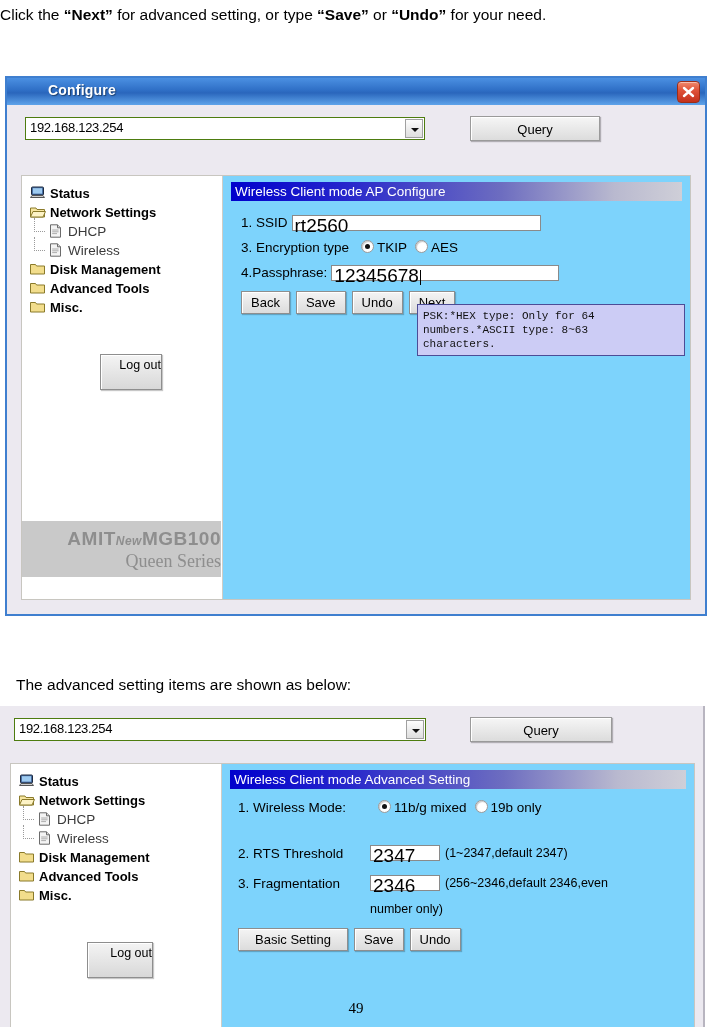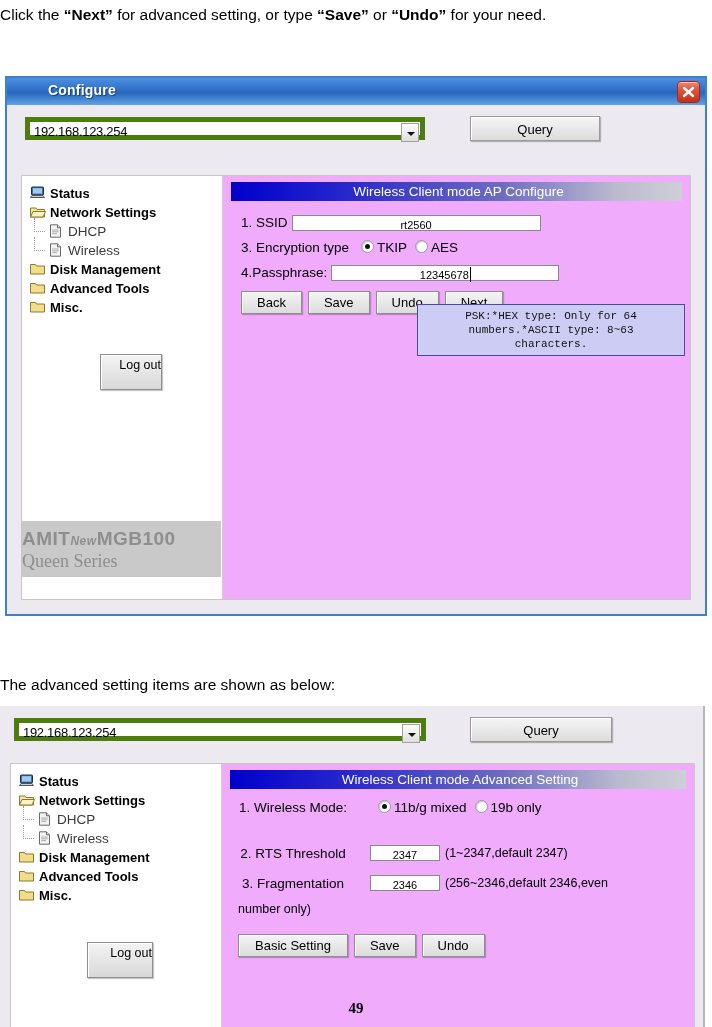--- a/index.html
+++ b/index.html
@@ -14,24 +14,24 @@
 
   
   .prose{
     font-size:15.5px;
     line-height:30px;
     color:#000;
     text-align:justify;
   }
   .prose b{font-weight:bold;}
   #intro-para{position:absolute;left:0;top:0;width:712px;}
-  #mid-para{position:absolute;left:0;top:670px;width:572px;}
+  #mid-para{position:absolute;left:16px;top:670px;width:572px;}
   #page-number{
     position:absolute;left:0;top:1000px;width:712px;
-    text-align:center;font-size:15px;font-family:"Liberation Serif",serif;font-weight:bold;
+    text-align:center;font-size:15px;font-family:"Liberation Serif",serif;
   }
 
   
   #win1{
     position:absolute;left:5px;top:76px;width:702px;height:540px;
     border:2px solid #3f7fcf;
     background:#ece9f0;
     box-sizing:border-box;
   }
   .titlebar{
@@ -54,21 +54,21 @@
     box-shadow:inset 0 1px 0 rgba(255,255,255,.45);
   }
   .close-btn svg{position:absolute;left:3px;top:3px;}
 
   
   .toolbar{
     position:relative;height:46px;
   }
   .combo{
     position:absolute;left:18px;top:12px;width:400px;height:23px;
-    border:5px solid #4d7c0f;background:#fff;box-sizing:border-box;
+    border:1px solid #4d7c0f;background:#fff;box-sizing:border-box;
   }
   .combo .cv{
     position:absolute;left:4px;top:2px;font-size:13px;
     font-family:"Liberation Sans",sans-serif;letter-spacing:-.3px;
   }
   .combo .arrow{
     position:absolute;right:1px;top:1px;width:18px;height:19px;
     background:linear-gradient(to bottom,#fdfdfd,#dedede);
     border:1px solid #a0a0a0;box-sizing:border-box;
   }
@@ -98,21 +98,21 @@
   .app{
     position:absolute;inset:0;display:flex;
   }
   .sidebar{
     width:200px;flex:0 0 200px;
     background:#ffffff;
     border-right:1px solid #cfcdc6;
     position:relative;
   }
   .content{
-    flex:1;background:#f0abfc;position:relative;text-align:center;
+    flex:1;background:#7dd3fc;position:relative;
   }
 
   
   .tree{position:absolute;left:8px;top:8px;right:4px;}
   .tnode{display:flex;align-items:center;height:19px;white-space:nowrap;}
   .tnode.child{padding-left:18px;position:relative;}
   .tnode .tlabel{font-size:13.5px;margin-left:3px;}
   .tnode.bold .tlabel{font-weight:bold;color:#000;font-size:13px;}
   .tnode.child .tlabel{color:#3a3a3a;font-size:13.5px;font-weight:normal;}
   .dots{
@@ -132,21 +132,21 @@
     position:absolute;left:78px;top:178px;width:62px;height:36px;
     background:linear-gradient(to bottom,#f4f4f4,#d8d8d8);
     border:1px solid #8e8e8e;
     box-shadow:inset 1px 1px 0 #fff,1px 1px 1px rgba(0,0,0,.22);
     font-size:12.5px;line-height:20px;text-align:right;
     box-sizing:border-box;
   }
   .brand{
     position:absolute;left:0;bottom:22px;width:199px;height:56px;
     background:#c9c9c9;
-    text-align:left;
+    text-align:right;
   }
   .brand .b1{
     padding-top:7px;font-size:19px;font-weight:bold;color:#8e8e8e;
     letter-spacing:.5px;
   }
   .brand .b1 .nw{font-size:12px;font-style:italic;font-weight:bold;}
   .brand .b2{
     font-size:18px;color:#8e8e8e;
     font-family:"Liberation Serif",serif;margin-top:1px;
   }
@@ -156,39 +156,39 @@
     position:absolute;left:8px;top:6px;right:8px;height:19px;
     background:linear-gradient(to right,#0000cc 0%,#2626cc 25%,#6d6dc0 60%,#b9b9cf 85%,#cfcfd8 100%);
     color:#fff;font-size:13.5px;padding-left:4px;line-height:19px;
     box-sizing:border-box;white-space:nowrap;
   }
   .form{position:absolute;left:18px;top:34px;right:6px;}
   .frow{display:flex;align-items:center;height:25px;white-space:nowrap;font-size:13.5px;}
   .frow .lbl{margin-right:4px;}
   .txtin{
     border:1px solid #8a8a8a;background:#fff;height:16px;
-    font-size:11px;padding:0 2px;line-height:19px;box-sizing:border-box;
+    font-size:19px;padding:0 2px;line-height:19px;box-sizing:border-box;
     font-family:"Liberation Sans",sans-serif;
   }
   .radio{
     display:inline-block;width:11px;height:11px;border-radius:50%;
     border:1px solid #9a9a9a;background:#fff;position:relative;
     margin:0 3px 0 8px;vertical-align:-1px;
     box-shadow:inset 1px 1px 1px rgba(0,0,0,.22);
   }
   .radio.on:after{
     content:"";position:absolute;left:3px;top:3px;width:5px;height:5px;
     border-radius:50%;background:#111;
   }
   .btnrow{display:flex;gap:6px;margin-top:6px;}
   .fbtn{
     background:linear-gradient(to bottom,#f4f4f4,#dcdcdc);
     border:1px solid #8e8e8e;
     box-shadow:inset 1px 1px 0 #fff,1px 1px 1px rgba(0,0,0,.22);
-    font-size:13px;padding:2px 15px;line-height:17px;
+    font-size:13px;padding:2px 9px;line-height:17px;
     box-sizing:border-box;
   }
   .tooltip{
     position:absolute;left:194px;top:128px;width:268px;
     background:#ccccf5;border:1px solid #4c4c96;
     font-size:11px;line-height:14px;padding:4px 5px;
     font-family:"Liberation Mono",monospace;
     box-sizing:border-box;color:#111;
   }
   .caret{
@@ -432,24 +432,24 @@
             <span class="hint">(1~2347,default 2347)</span>
           </div>
 
           <div class="frow" style="height:30px">
             <span class="wmode-lbl">3. Fragmentation</span>
             <span class="txtin" style="width:70px;margin-left:22px">2346</span>
             <span class="hint">(256~2346,default 2346,even</span>
           </div>
 
           <div class="frow" style="height:22px">
-            <span style="font-size:12.5px">number only)</span>
-          </div>
-
-          <div class="btnrow" style="margin-top:14px">
+            <span style="margin-left:132px;font-size:12.5px">number only)</span>
+          </div>
+
+          <div class="btnrow" style="margin-top:8px">
             <span class="fbtn" style="padding:2px 16px">Basic Setting</span>
             <span class="fbtn">Save</span>
             <span class="fbtn">Undo</span>
           </div>
         </div>
       </div>
     </div>
   </div>
 </div>
 

